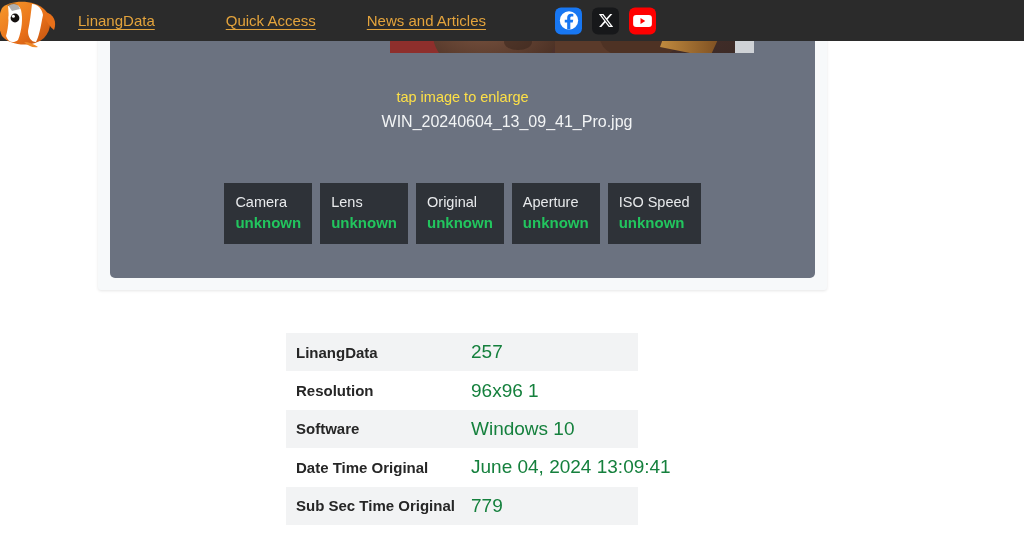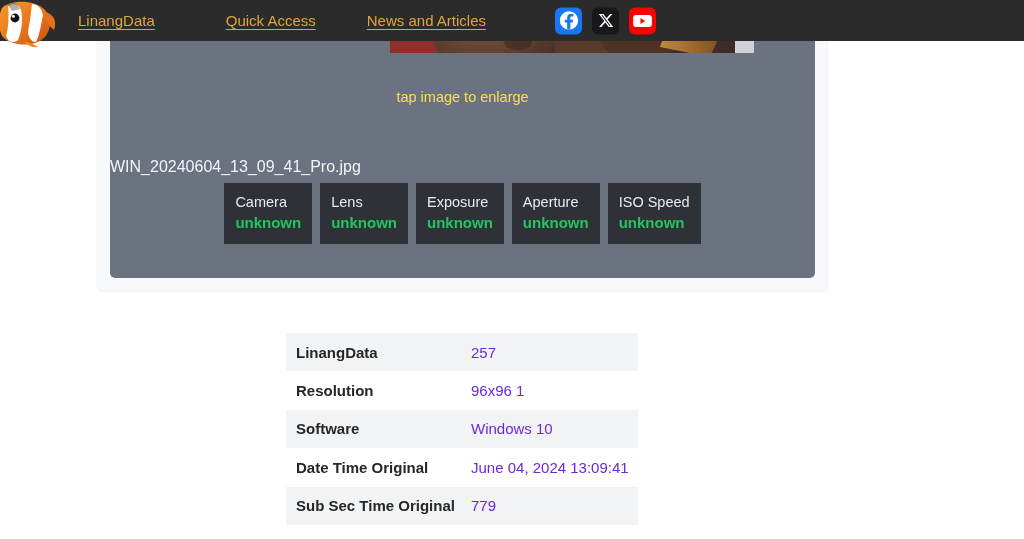--- a/index.html
+++ b/index.html
@@ -82,22 +82,22 @@
     width: 364px; height: 205px;
   }
 
   .caption-tap {
     position: absolute; left: 0; top: 89px;
     width: 705px; text-align: center;
     color: #fde047; font-size: 14.5px;
   }
   .caption-file {
     position: absolute; left: 0; top: 113px;
-    width: 794px; 
-    color: #f2f4f5; font-size: 16px; margin-top: 45px;
+    width: 794px; text-align: center;
+    color: #f2f4f5; font-size: 16px;
   }
 
   .exif-cards {
     position: absolute; left: 0; top: 183px;
     width: 705px;
     display: flex; justify-content: center; gap: 8px;
   }
   .exif-card {
     background: #2e3238;
     border-radius: 0;
@@ -119,21 +119,21 @@
     height: 38.4px;
     padding-left: 10px;
   }
   .meta-row.odd  { background: #f2f3f4; }
   .meta-row.even { background: #ffffff; }
   .meta-row.wide { width: 362px; }
   .meta-key {
     color: #262626; font-size: 15px; font-weight: bold;
     width: 175px; flex: none; white-space: nowrap;
   }
-  .meta-val { color: #6d28d9; font-size: 15px; white-space: nowrap; }
+  .meta-val { color: #15803d; font-size: 19px; white-space: nowrap; }
 </style>
 </head>
 <body>
 
 <div class="page">
 
   <div class="outer-card"></div>
 
   <div class="gray-panel">
 
@@ -182,21 +182,21 @@
     <div class="exif-cards">
       <div class="exif-card">
         <div class="exif-label">Camera</div>
         <div class="exif-value">unknown</div>
       </div>
       <div class="exif-card">
         <div class="exif-label">Lens</div>
         <div class="exif-value">unknown</div>
       </div>
       <div class="exif-card">
-        <div class="exif-label">Exposure</div>
+        <div class="exif-label">Original</div>
         <div class="exif-value">unknown</div>
       </div>
       <div class="exif-card">
         <div class="exif-label">Aperture</div>
         <div class="exif-value">unknown</div>
       </div>
       <div class="exif-card">
         <div class="exif-label">ISO Speed</div>
         <div class="exif-value">unknown</div>
       </div>

